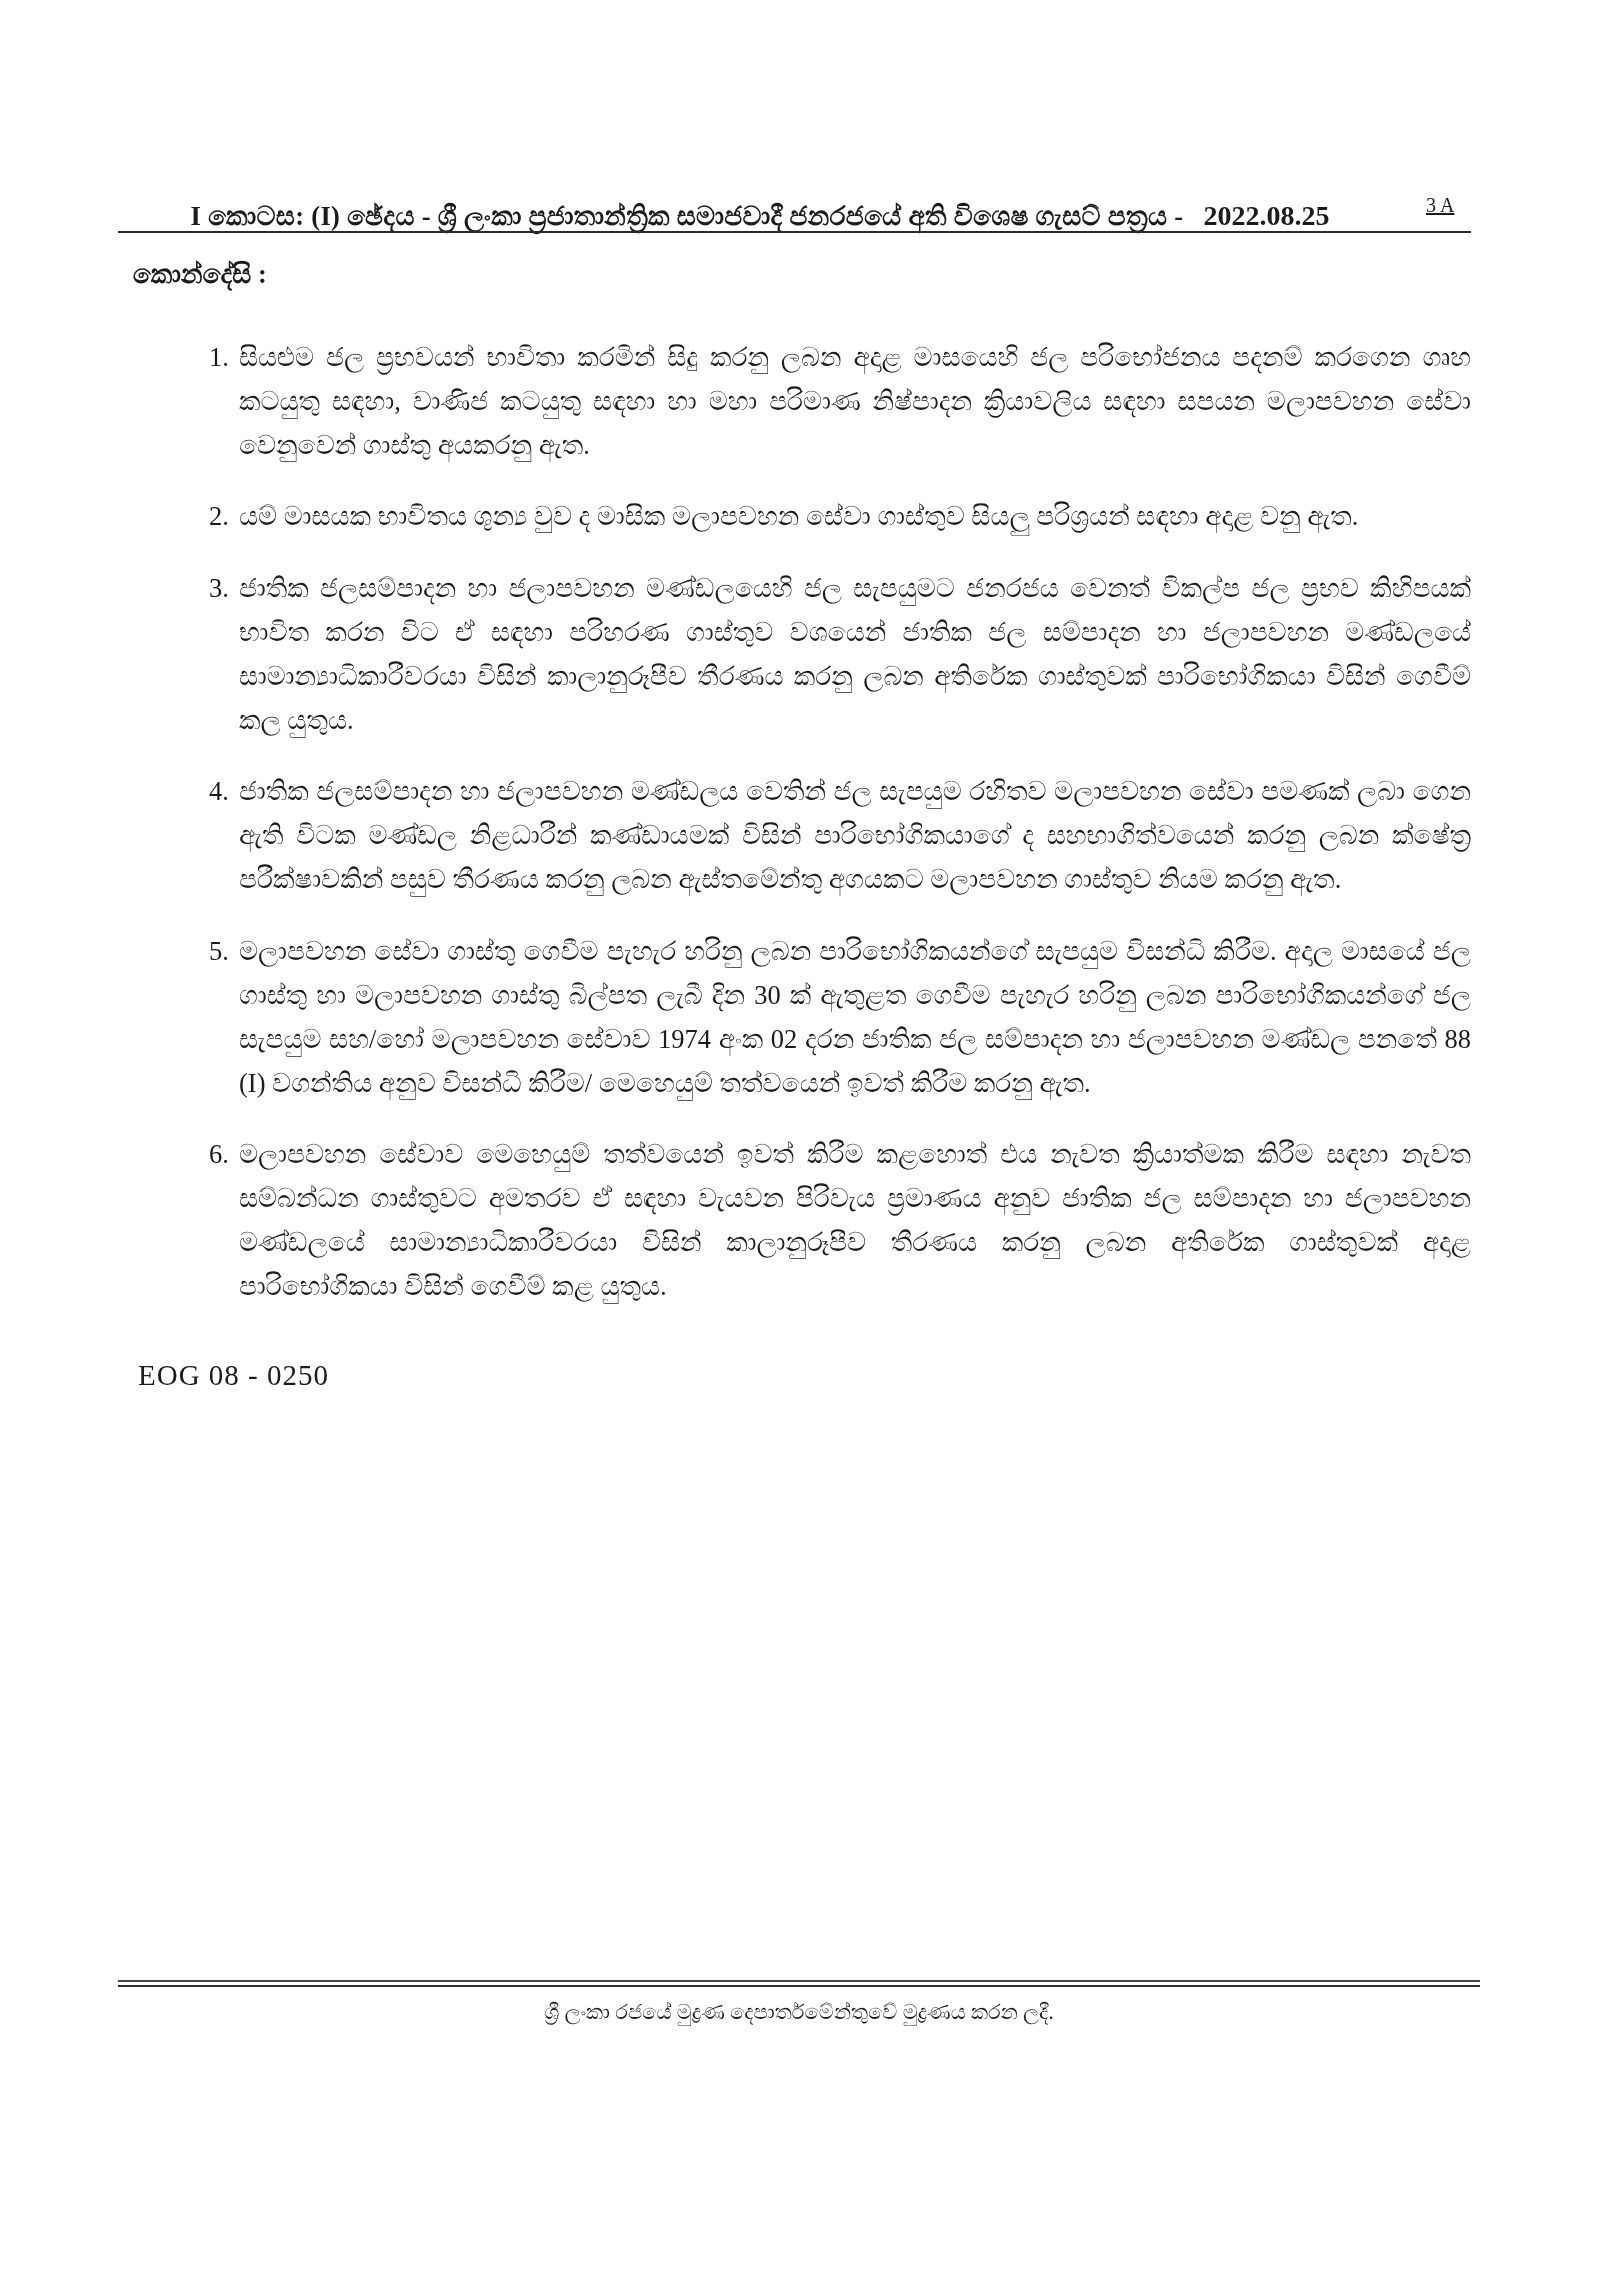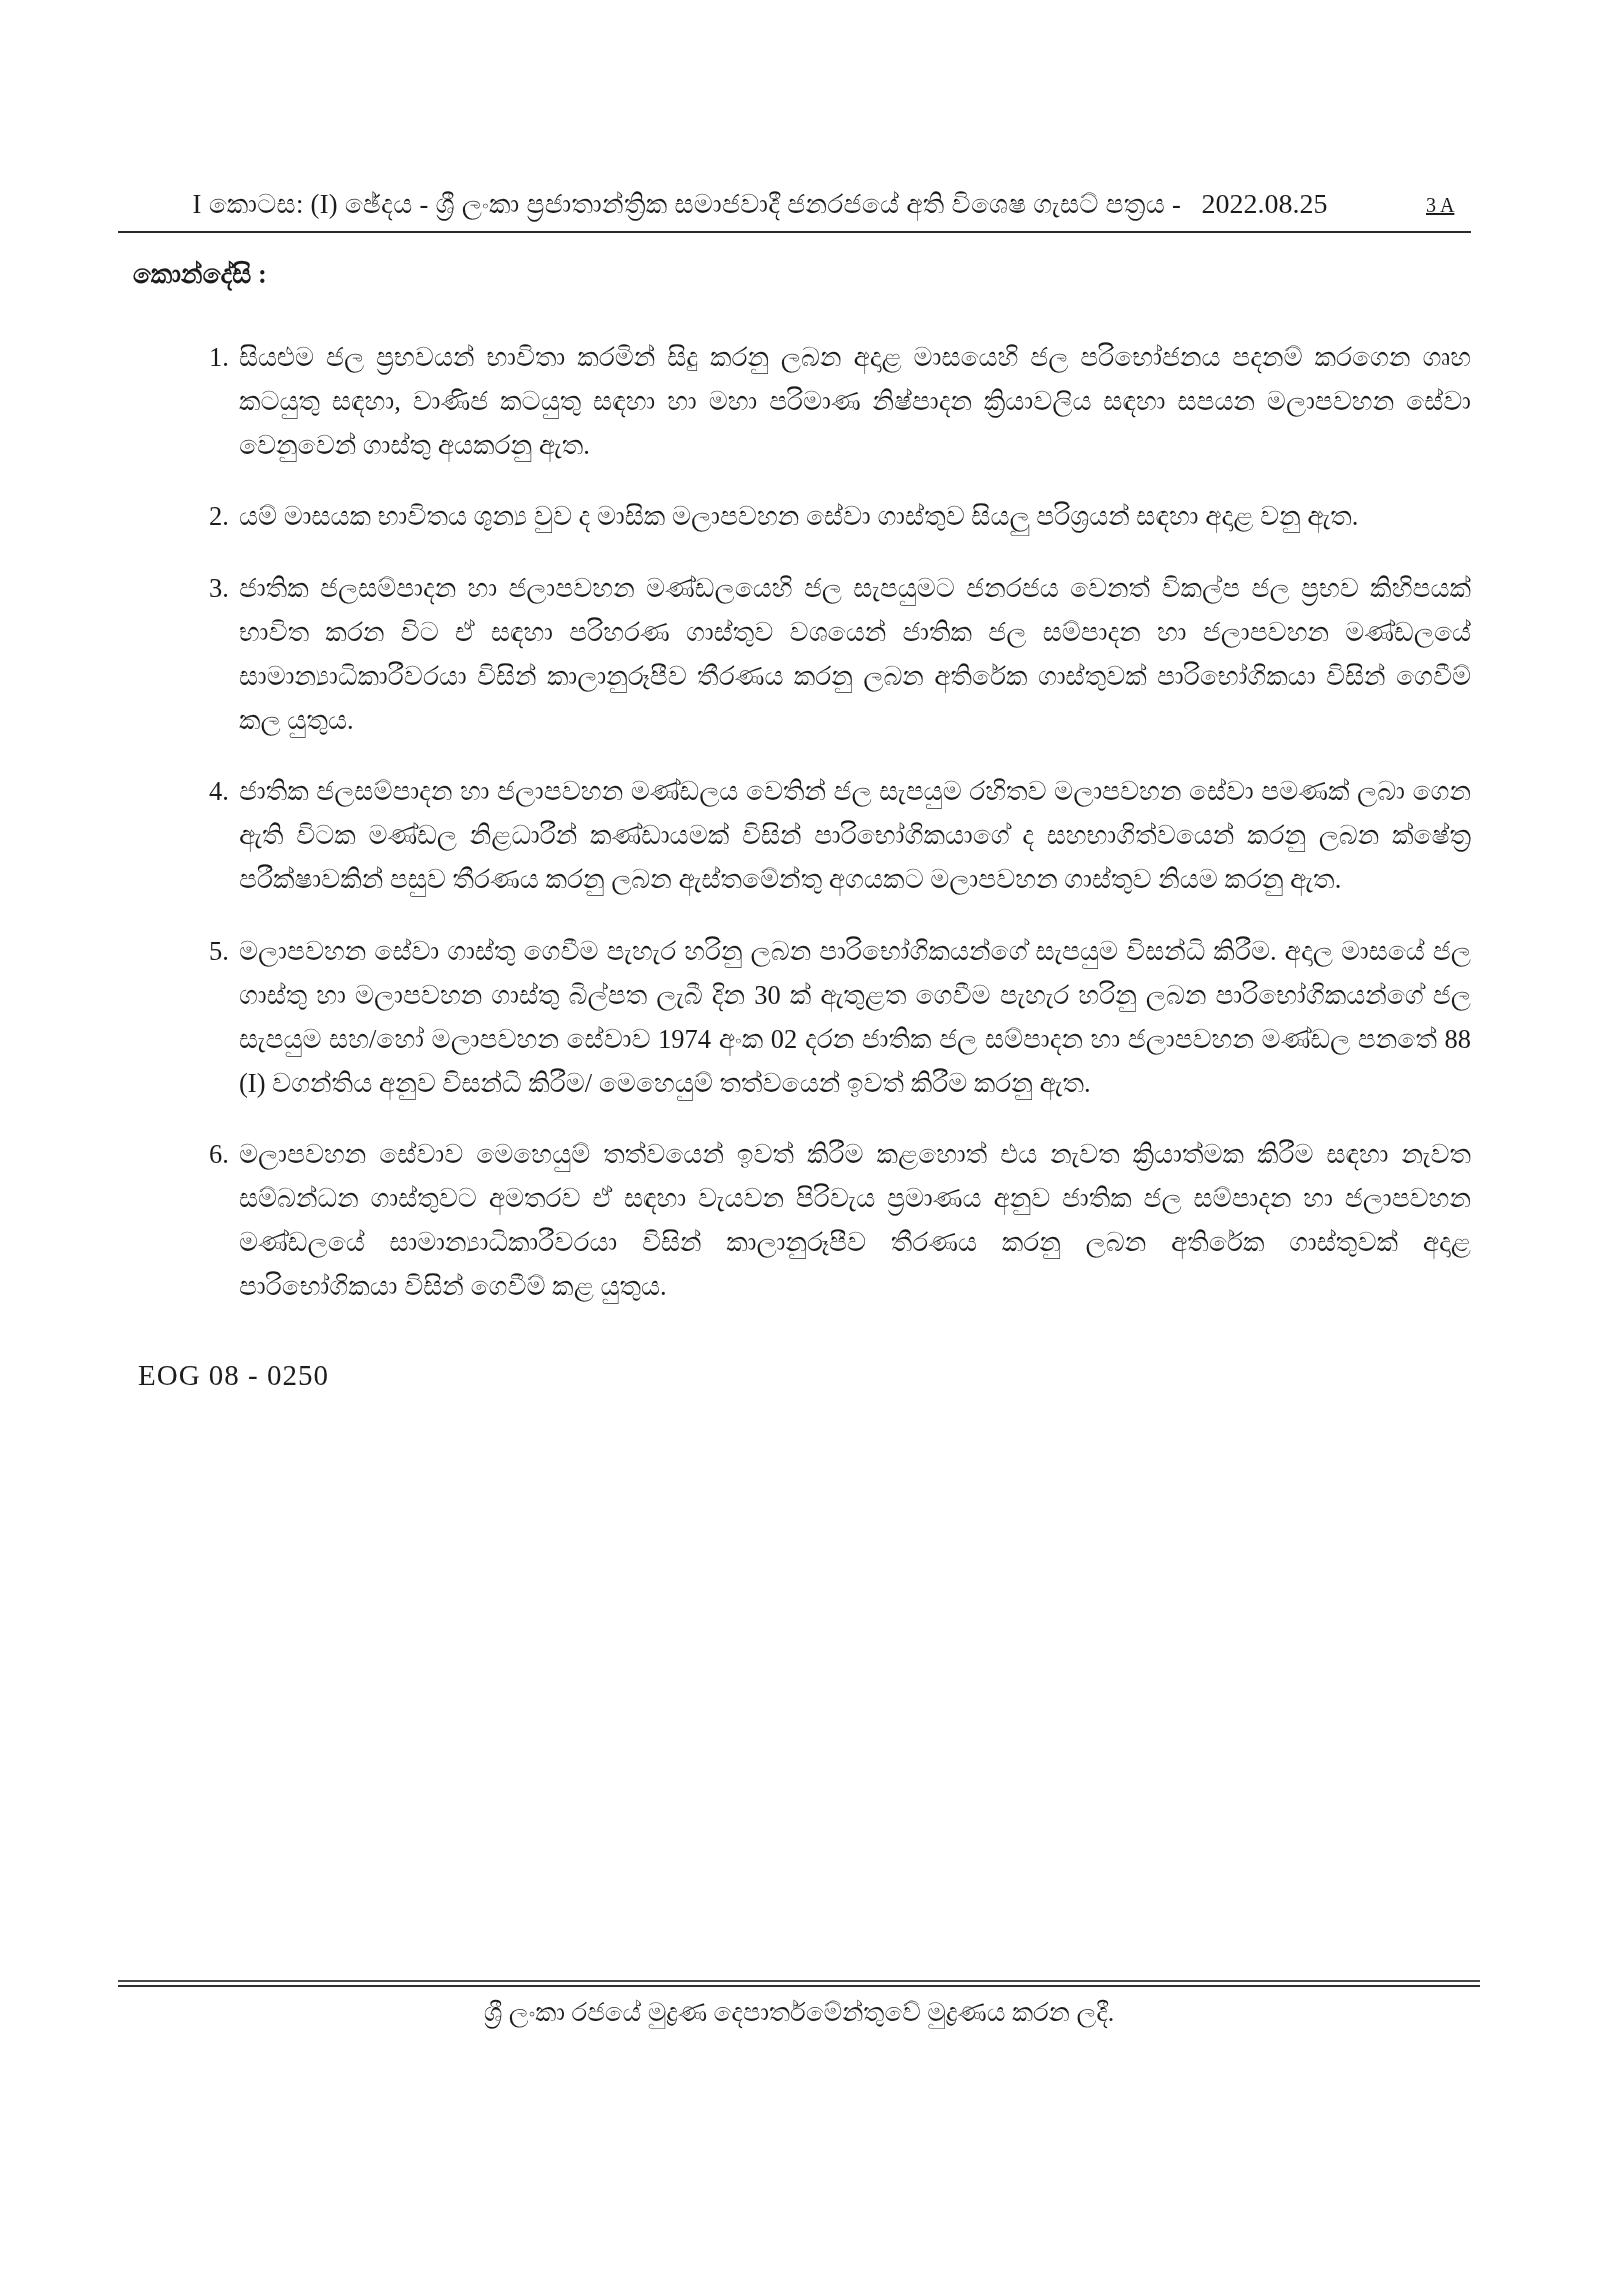--- a/index.html
+++ b/index.html
@@ -7,27 +7,28 @@
     position: relative;
     width: 1621px;
     height: 2293px;
     background: #ffffff;
     color: #1c1c1c;
     font-family: "Liberation Serif", "DejaVu Sans", serif;
     overflow: hidden;
   }
   .header-line {
     position: absolute;
-    top: 186px;
+    top: 198px;
     left: 118px;
     width: 1284px;
     text-align: center;
     font-size: 26.5px;
     line-height: 35px;
     white-space: nowrap;
+    font-weight: bold;
   }
   .header-title { letter-spacing: 0.3px; }
   .header-date { margin-left: 13.7px; font-size: 28px; }
   .page-number {
     position: absolute;
     top: 194px;
     left: 1426px;
     font-size: 20px;
     text-decoration: underline;
   }
@@ -82,21 +83,21 @@
     width: 1362px;
   }
   .footer-rule {
     height: 2.9px;
     border-top: 2.9px solid #4a4a4a;
     border-bottom: 2px solid #2e2e2e;
   }
   .footer-text {
     margin-top: 8.8px;
     text-align: center;
-    font-size: 26px;
+    font-size: 21px;
     line-height: 33px;
   }
 </style>
 </head>
 <body>
 
 <div class="page">
 
   <div class="header-line">
     <span class="header-title">I කොටස: (I) ඡේදය - ශ්‍රී ලංකා ප්‍රජාතාන්ත්‍රික සමාජවාදී ජනරජයේ අති විශෙෂ ගැසට් පත්‍රය -</span>

